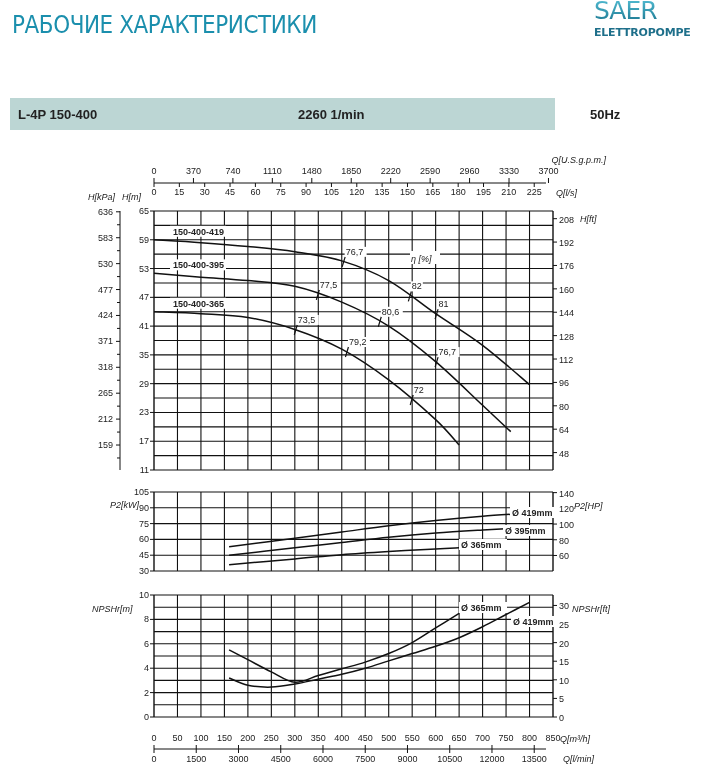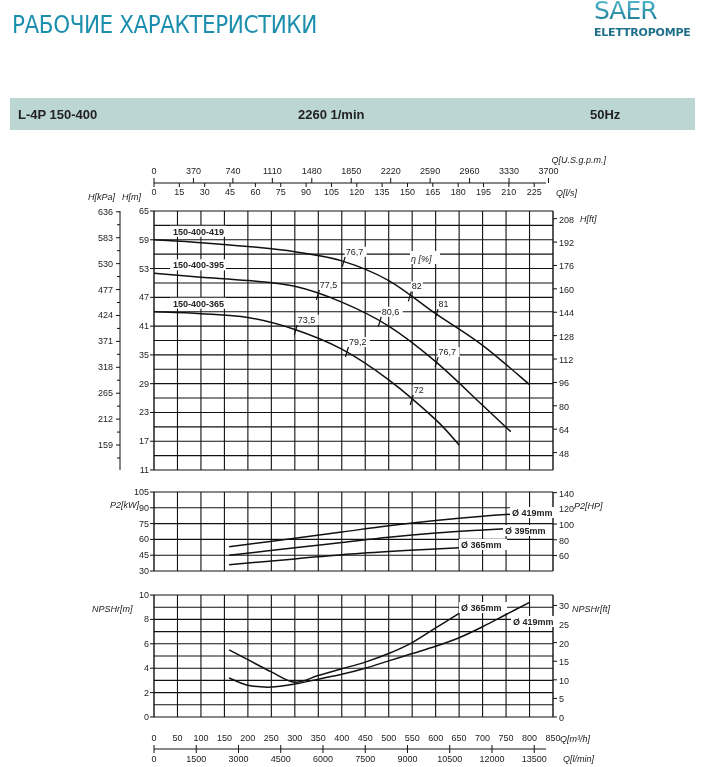--- a/index.html
+++ b/index.html
@@ -1,21 +1,21 @@
 <!DOCTYPE html>
 <html><head>
 <meta charset="utf-8">
 <style>
   html,body{margin:0;padding:0;background:#fff;}
   body{width:719px;height:767px;position:relative;overflow:hidden;font-family:"Liberation Sans",sans-serif;}
   .title{position:absolute;left:12px;top:10px;font-size:25px;color:#1b8fad;font-family:"DejaVu Sans",sans-serif;font-weight:normal;letter-spacing:-0.5px;transform:scaleX(0.86);transform-origin:left top;}
   .logo{position:absolute;left:594px;top:0px;width:90px;}
   .logo-main{font-family:"DejaVu Sans",sans-serif;font-weight:normal;font-size:25px;line-height:22px;color:#2a97b3;letter-spacing:-1px;background:linear-gradient(#4fb8cf,#1e7a93);-webkit-background-clip:text;background-clip:text;-webkit-text-fill-color:transparent;}
   .logo-sub{font-family:"DejaVu Sans",sans-serif;font-weight:bold;font-size:11px;color:#1e6f8a;letter-spacing:-0.2px;margin-top:4px;}
-  .bar{position:absolute;left:10px;top:98px;width:685px;height:32px;background:#bcd6d4;font-weight:bold;font-size:13px;color:#222;}
+  .bar{position:absolute;left:10px;top:98px;width:545px;height:32px;background:#bcd6d4;font-weight:bold;font-size:13px;color:#222;}
   .bar span{position:absolute;top:9px;}
   svg{position:absolute;left:0;top:0;}
   svg text{font-family:"Liberation Sans",sans-serif;font-size:9px;fill:#222;}
   .it{font-style:italic;}
 </style>
 </head>
 <body>
 
 <div class="title">РАБОЧИЕ ХАРАКТЕРИСТИКИ</div>
 <div class="logo">

